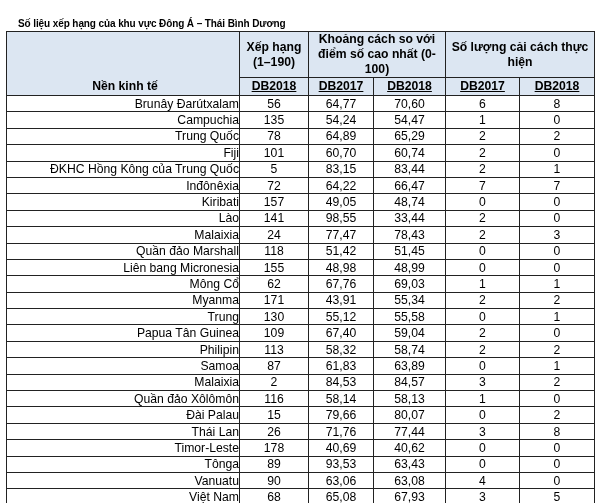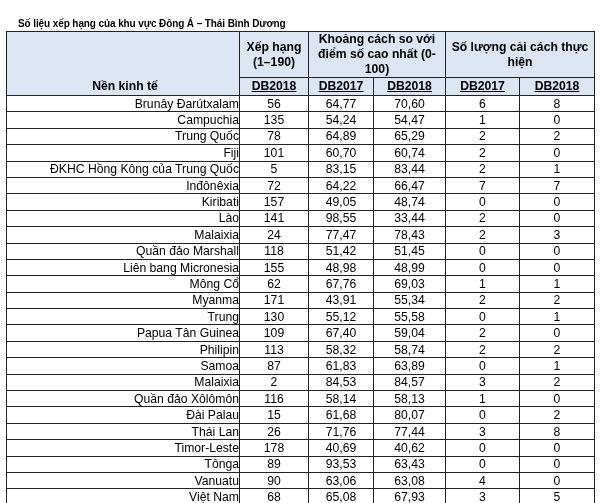--- a/index.html
+++ b/index.html
@@ -224,21 +224,21 @@
         <td class="name">Quần đảo Xôlômôn</td>
         <td>116</td>
         <td>58,14</td>
         <td>58,13</td>
         <td>1</td>
         <td>0</td>
       </tr>
       <tr>
         <td class="name">Đài Palau</td>
         <td>15</td>
-        <td>61,68</td>
+        <td>79,66</td>
         <td>80,07</td>
         <td>0</td>
         <td>2</td>
       </tr>
       <tr>
         <td class="name">Thái Lan</td>
         <td>26</td>
         <td>71,76</td>
         <td>77,44</td>
         <td>3</td>

